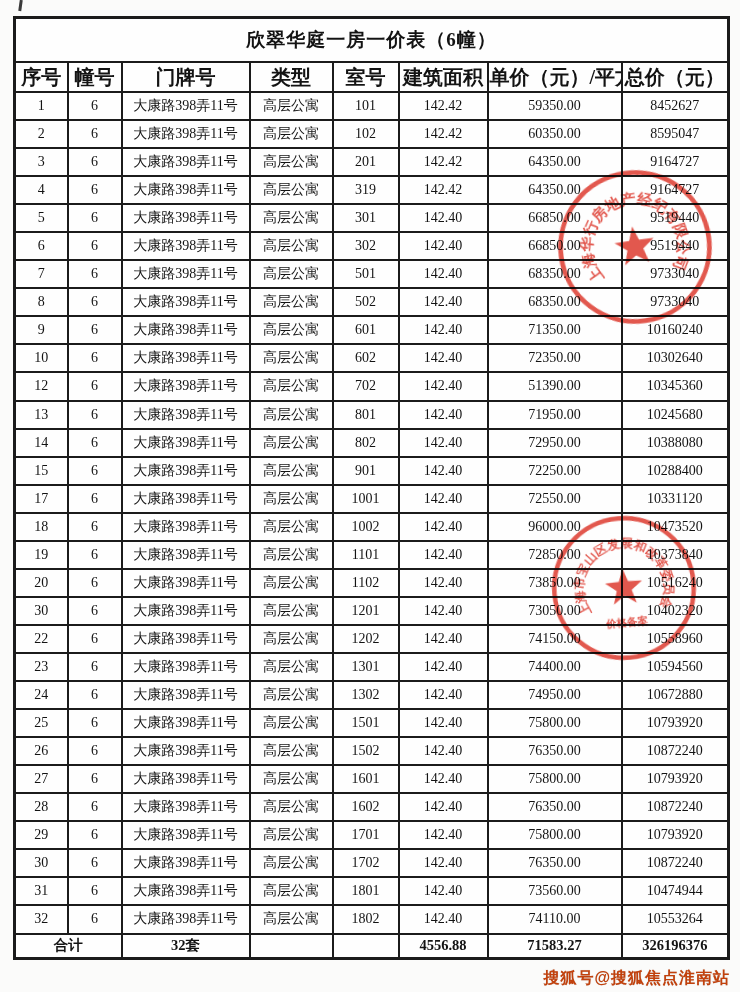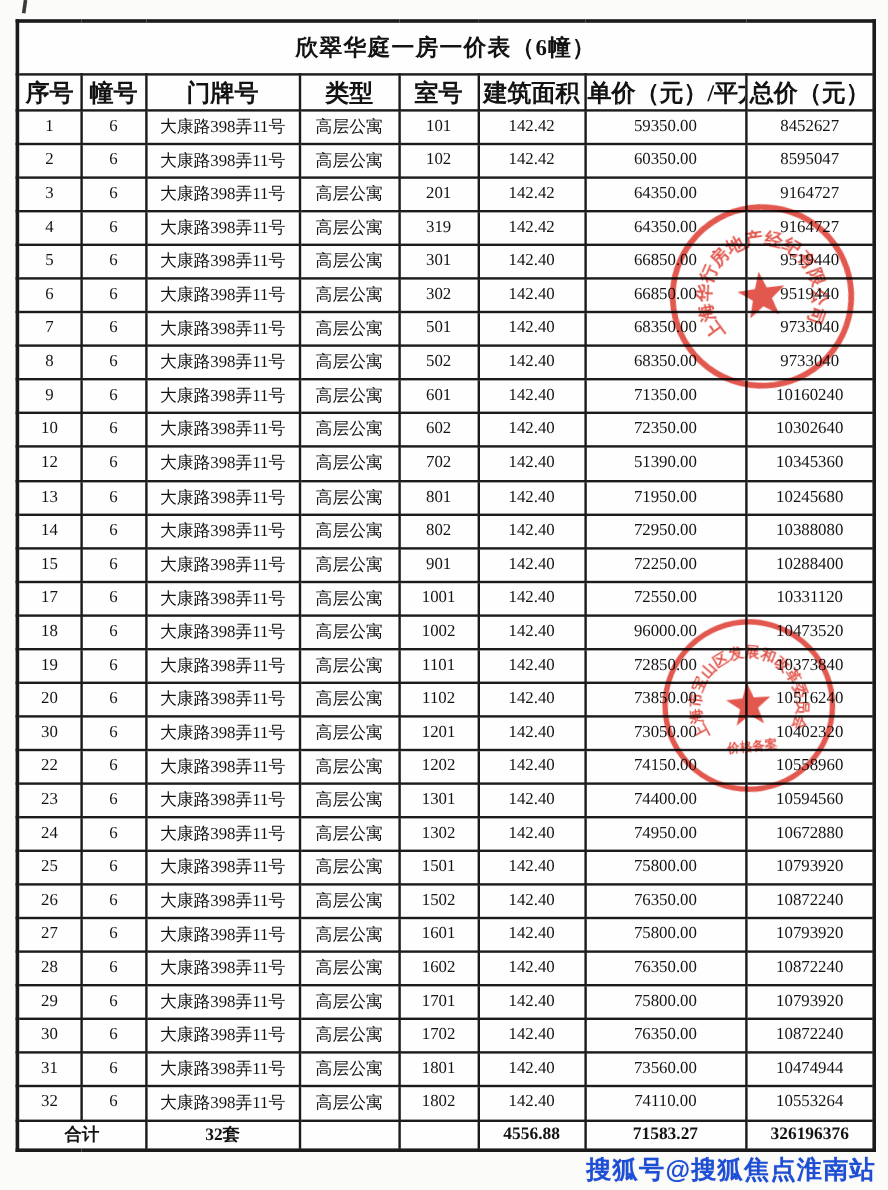--- a/index.html
+++ b/index.html
@@ -59,23 +59,23 @@
     mix-blend-mode:multiply;
     z-index:5;
   }
   .stamp svg{display:block;width:100%;height:100%;}
   #stamp-company{left:555px;top:167px;width:160px;height:160px;transform:rotate(-8deg);}
   #stamp-district{left:549px;top:513px;width:150px;height:150px;transform:rotate(-5deg);}
   .watermark{
     position:absolute;
     right:10px;bottom:3px;
     font-family:"Liberation Sans","DejaVu Sans",sans-serif;
-    font-size:21px;
+    font-size:16px;
     font-weight:bold;
-    color:#1d4ed8;
+    color:#c2410c;
     letter-spacing:1px;
     text-shadow:0 0 1px #cfcfcf;
   }
 </style>
 </head>
 <body>
 
 <div class="page">
 
   <div class="tick-mark"></div>

